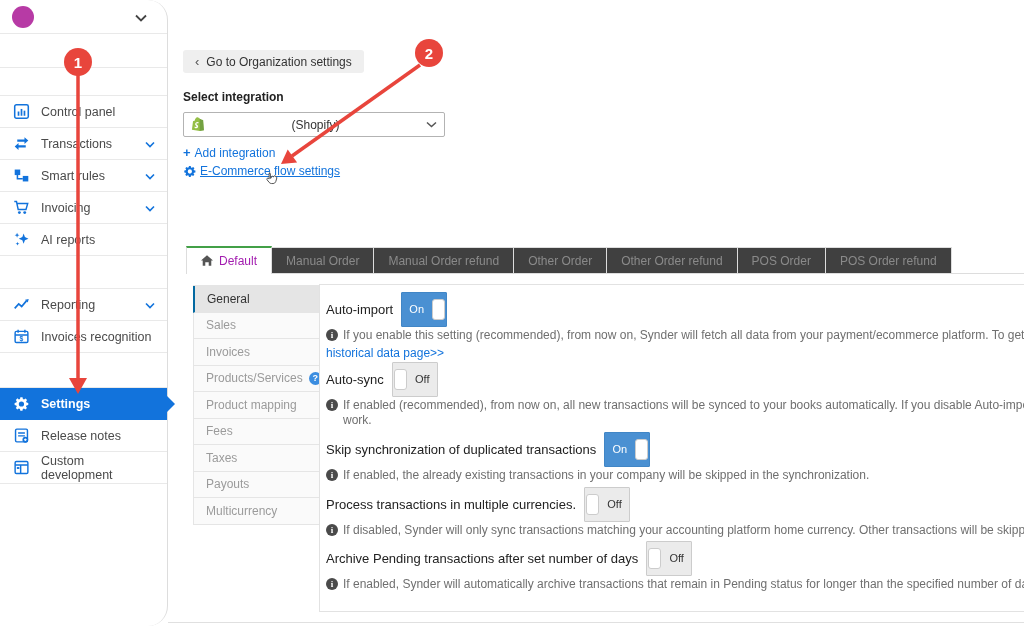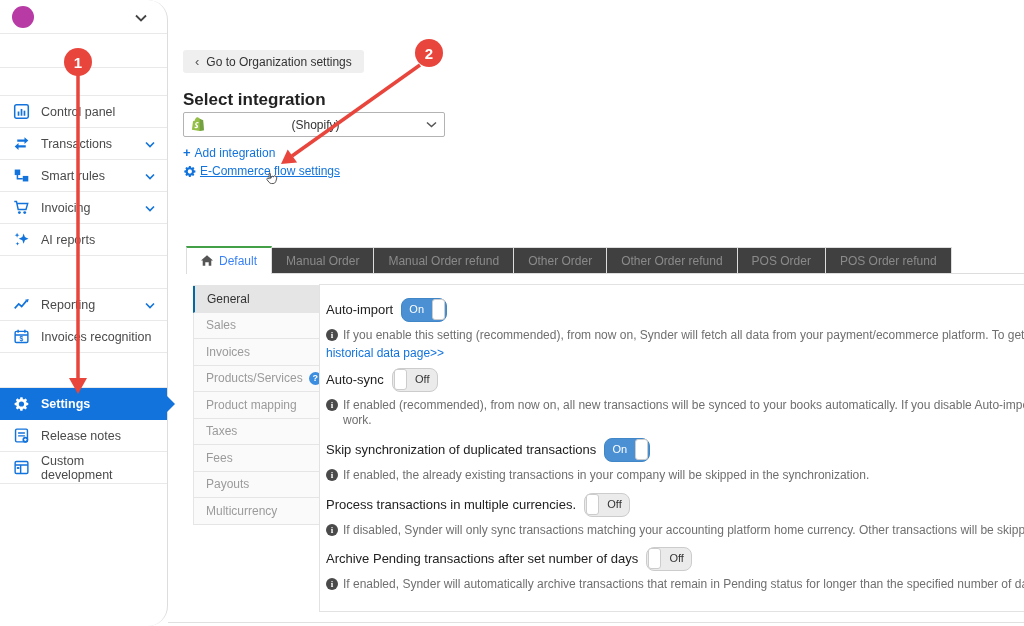--- a/index.html
+++ b/index.html
@@ -19,50 +19,50 @@
   .sb-item .sb-chev { margin-left:auto; }
   .sb-item.active { background:#1273dc; color:#fff; font-weight:bold; border-bottom:1px solid #1273dc; }
   .sb-item.active::after { content:""; position:absolute; right:-8px; top:50%; margin-top:-8px;
     border-left:8px solid #1273dc; border-top:8px solid transparent; border-bottom:8px solid transparent; }
   .sb-tail { height:143px; border-bottom:none; }
 
   
   .back-btn { position:absolute; left:183px; top:50px; height:23px; background:#efefef; border-radius:3px;
     display:inline-flex; align-items:center; padding:0 12px; font-size:12px; color:#333; cursor:pointer; }
   .back-btn .bchev { margin-right:7px; font-size:13px; color:#555; }
-  .sel-label { position:absolute; left:183px; top:90px; font-size:17px; font-weight:bold; color:#222; }
+  .sel-label { position:absolute; left:183px; top:90px; font-size:12px; font-weight:bold; color:#222; }
   .dropdown { position:absolute; left:183px; top:112px; width:262px; height:25px; border:1px solid #b3b3b3;
     border-radius:2px; background:#fff; display:flex; align-items:center; padding:0 7px; cursor:pointer; }
   .dropdown .dd-val { flex:1; text-align:center; font-size:12px; color:#333; }
   .link { color:#1273dc; font-size:12px; cursor:pointer; }
   .add-integration { position:absolute; left:183px; top:145px; display:flex; align-items:center; gap:4px; }
   .add-integration .plus { font-weight:bold; font-size:13px; }
   .flow-settings { position:absolute; left:183px; top:164px; display:flex; align-items:flex-end; gap:4px; text-decoration:underline; }
   .hand-cursor { position:absolute; left:263px; top:170px; z-index:40; }
 
   
   .tabs { position:absolute; left:186px; top:247px; right:0; height:27px; display:flex; align-items:flex-end; border-bottom:1px solid #ddd; }
   .tab { height:26px; display:flex; align-items:center; gap:6px; padding:0 14px; font-size:12px; color:#8a8a8a;
     background:#404040; border:1px solid #ddd; border-bottom:none; cursor:pointer; white-space:nowrap; }
   .tab + .tab { border-left:none; }
-  .tab.active { background:#fff; color:#3b82f6; border-top:2px solid #43a047; margin-bottom:-1px; height:28px; padding-bottom:1px; }
+  .tab.active { background:#fff; color:#a21caf; border-top:2px solid #43a047; margin-bottom:-1px; height:28px; padding-bottom:1px; }
 
   
   .subnav { position:absolute; left:193px; top:285px; width:127px; border-top:1px solid #e5e5e5; }
   .sn-item { height:26.5px; display:flex; align-items:center; padding:0 12px; font-size:12px; color:#9b9b9b;
     background:#fafafa; border:1px solid #e5e5e5; border-top:none; cursor:pointer; }
   .sn-item.active { background:#e5e5e5; color:#333; border-left:2px solid #0369a1; border-right-color:#fff; }
   .sn-help { margin-left:6px; width:13px; height:13px; border-radius:50%; background:#3b8de0; color:#fff;
     font-size:9px; font-weight:bold; display:inline-flex; align-items:center; justify-content:center; flex:none; }
 
   
   .panel { position:absolute; left:319px; top:284px; width:740px; height:328px; border:1px solid #e2e2e2; background:#fff; padding:13px 0 0 6px; overflow:hidden; }
   .trow { display:flex; align-items:center; height:23px; }
   .trow .tlabel { font-size:13px; color:#222; white-space:nowrap; }
-  .toggle { width:46px; height:24px; border-radius:8px; margin-left:8px; display:flex; align-items:center; position:relative; cursor:pointer; flex:none; }
+  .toggle { width:46px; height:35px; border-radius:1px; margin-left:8px; display:flex; align-items:center; position:relative; cursor:pointer; flex:none; }
   .toggle .t-label { flex:1; text-align:center; font-size:11px; line-height:21px; }
   .toggle .t-handle { width:13px; height:21px; background:#fff; border:1px solid #ccc; border-radius:3px; margin:0 1px; flex:none; }
   .toggle.on { background:#4a90d2; border:1px solid #4186c6; }
   .toggle.on .t-label { color:#fff; }
   .toggle.off { background:#ebebeb; border:1px solid #ccc; }
   .toggle.off .t-label { color:#333; }
   .info { display:flex; align-items:flex-start; gap:5px; font-size:12px; color:#6f6f6f; white-space:nowrap; overflow:hidden; margin-top:7px; line-height:15px; }
   .info-i { width:12px; height:12px; border-radius:50%; background:#4a4a4a; color:#fff; font-size:9px; font-weight:bold;
     display:inline-flex; align-items:center; justify-content:center; flex:none; margin-top:1px; font-family:"Liberation Serif",serif; }
   .info-link { color:#1273dc; font-size:12px; margin-top:3px; margin-left:0; cursor:pointer; line-height:15px; }
@@ -308,24 +308,24 @@
         <span>Invoices</span>
       </div>
     <div class="sn-item">
       <span>Products/Services</span>
       <span class="sn-help">?</span>
     </div>
     <div class="sn-item">
         <span>Product mapping</span>
       </div>
     <div class="sn-item">
+        <span>Fees</span>
+      </div>
+    <div class="sn-item">
         <span>Taxes</span>
-      </div>
-    <div class="sn-item">
-        <span>Fees</span>
       </div>
     <div class="sn-item">
         <span>Payouts</span>
       </div>
     <div class="sn-item">
         <span>Multicurrency</span>
       </div>
   </div>
 
   <div class="panel">

